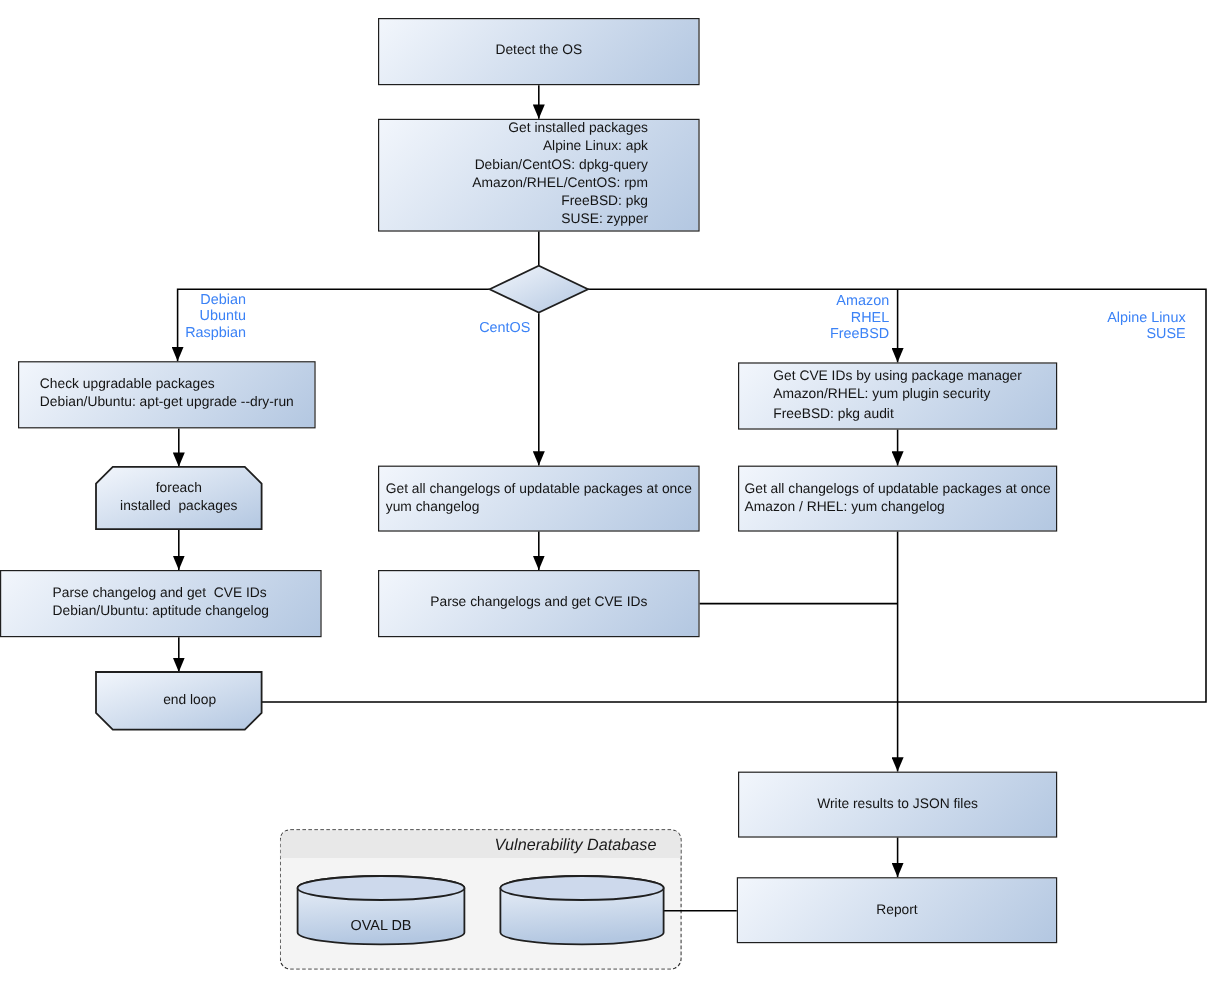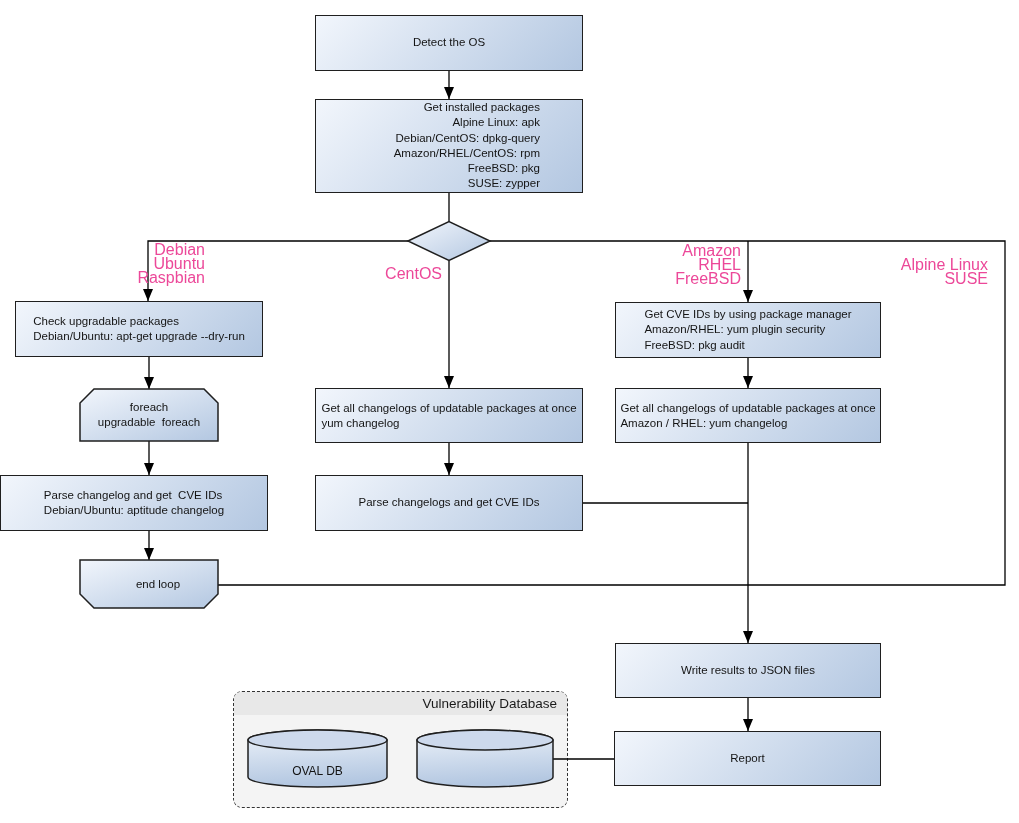--- a/index.html
+++ b/index.html
@@ -20,33 +20,33 @@
     font-size:11.5px;line-height:15.3px;color:#141414;
   }
   .lbl.right{
     left:auto;right:42px;transform:translateY(-50%);text-align:right;
   }
   .shape-lbl{
     position:absolute;display:flex;align-items:center;justify-content:center;
     white-space:pre;text-align:center;font-size:11.5px;line-height:15px;color:#141414;
   }
   .blabel{
-    position:absolute;white-space:pre;font-size:16px;line-height:13.8px;color:#ec4899;
+    position:absolute;white-space:pre;font-size:12px;line-height:13.8px;color:#3b82f6;
   }
   .blabel.right{text-align:right;}
   .vdb{
     position:absolute;background:#f4f4f4;border:1.6px dashed #333;
     border-radius:9px;box-sizing:border-box;
   }
   .vdb-head{
     position:absolute;left:0;top:0;right:0;height:23px;background:#e8e8e8;
     border-radius:7px 7px 0 0;
     display:flex;align-items:center;justify-content:flex-end;
-    padding-right:10px;box-sizing:border-box;
-    font-size:13.5px;color:#1a1a1a;
+    padding-right:20px;box-sizing:border-box;
+    font-size:13.5px;color:#1a1a1a;font-style:italic;
   }
   .cyl-lbl{
     position:absolute;display:flex;align-items:center;justify-content:center;
     font-size:12px;color:#141414;white-space:pre;padding-top:24px;box-sizing:border-box;
   }
 </style>
 </head>
 <body>
 
 <div class="stage">
@@ -148,21 +148,21 @@
 
   <div class="node" style="left:614px;top:731px;width:267px;height:55px">
     <div class="lbl">Report</div>
   </div>
 
   <div class="node" style="left:615px;top:643px;width:266px;height:55px">
     <div class="lbl">Write results to JSON files</div>
   </div>
 
   <div class="shape-lbl" style="left:80px;top:389px;width:138px;height:52px">foreach
-upgradable  foreach</div>
+installed  packages</div>
   <div class="shape-lbl" style="left:80px;top:560px;width:156px;height:48px">end loop</div>
   <div class="cyl-lbl" style="left:248px;top:732px;width:139px;height:53px">OVAL DB</div>
 
   <div class="blabel right" style="left:130px;top:243px;width:75px">Debian
 Ubuntu
 Raspbian</div>
   <div class="blabel right" style="left:352px;top:267px;width:90px">CentOS</div>
   <div class="blabel right" style="left:640px;top:244px;width:101px">Amazon
 RHEL
 FreeBSD</div>

